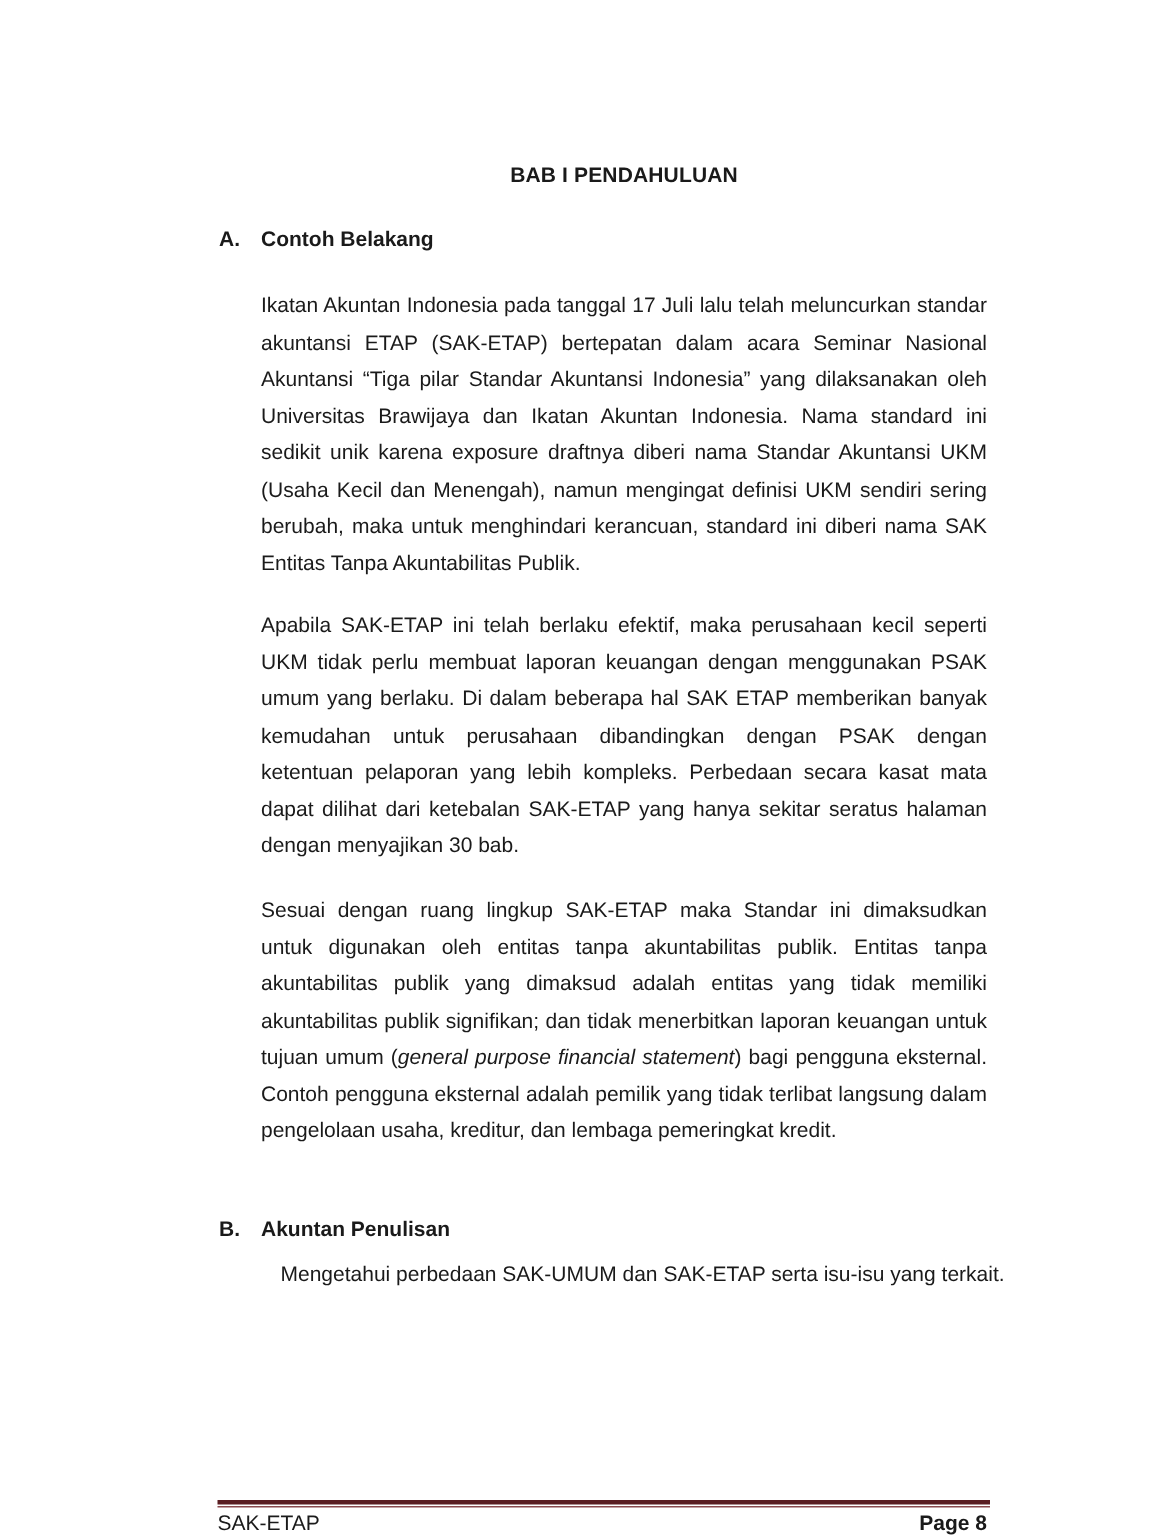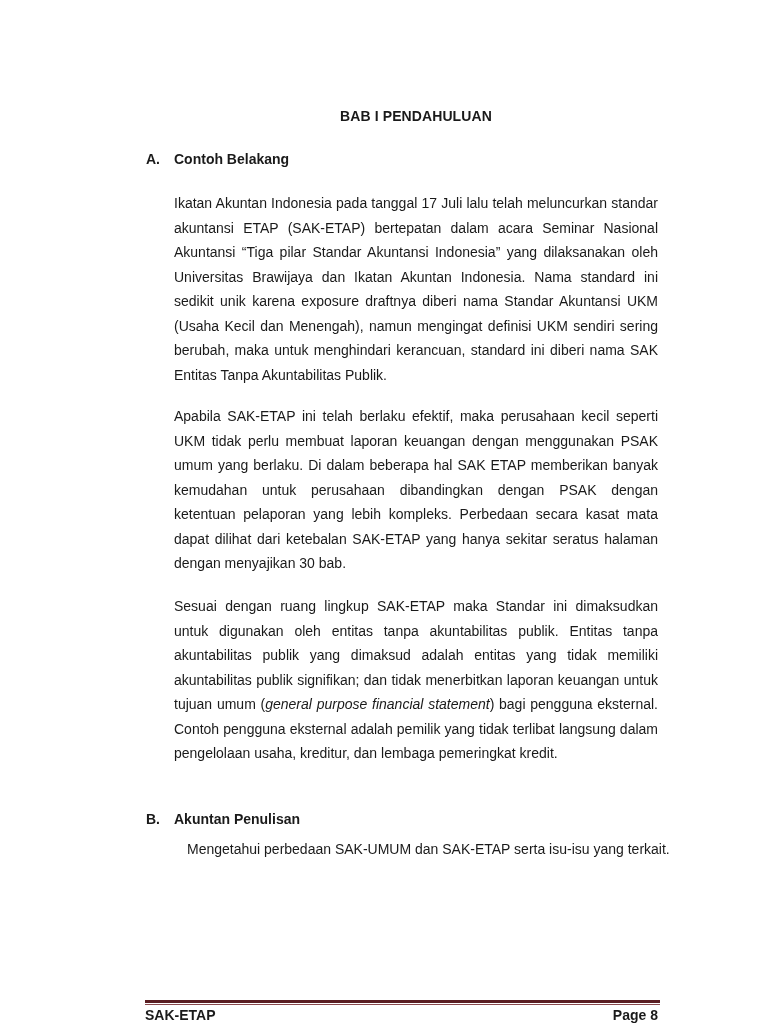--- a/index.html
+++ b/index.html
@@ -67,21 +67,21 @@
       left: 145px;
       top: 1004px;
       width: 515px;
       height: 1px;
       background: #8a4a4e;
     }
     .footer-left {
       position: absolute;
       left: 145px;
       top: 1007px;
-      font-weight: bold;
+      font-weight: normal;
       font-size: 14px;
     }
     .footer-right {
       position: absolute;
       right: 110px;
       top: 1007px;
       font-weight: bold;
       font-size: 14px;
     }
   </style>

